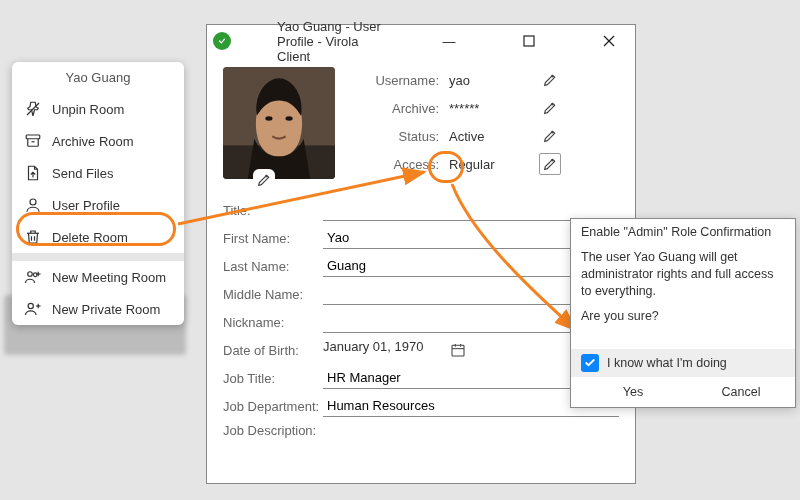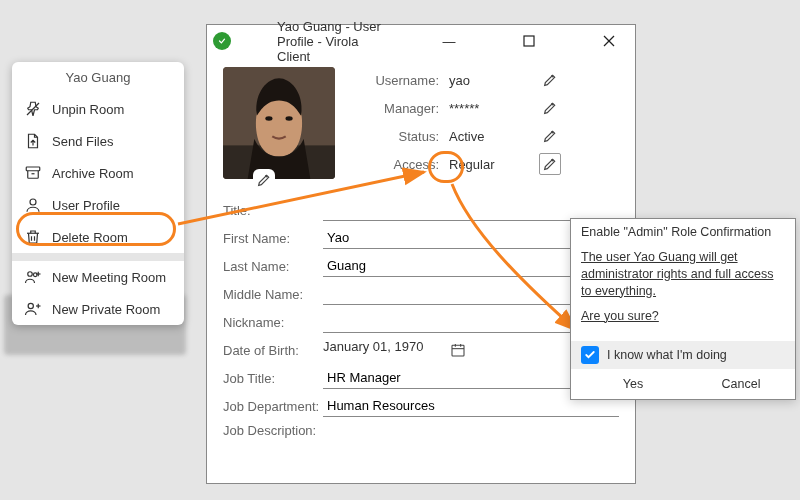--- a/index.html
+++ b/index.html
@@ -65,21 +65,21 @@
   .frow .dob { display:flex; gap:24px; }
   
   
   .dlg {
     position: absolute; right: 4px; top: 218px; width: 226px;
     background: #fff; border: 1px solid #888; z-index: 20;
     box-shadow: 0 2px 10px rgba(0,0,0,.2);
     font-size: 12.5px;
   }
   .dlg-title { padding: 6px 10px; font-size: 12.5px; }
-  .dlg-body { padding: 4px 10px 8px 10px; line-height: 1.35; text-decoration: underline; }
+  .dlg-body { padding: 4px 10px 16px 10px; line-height: 1.35; }
   .dlg-body p { margin-bottom: 8px; }
   .dlg-check { display:flex; align-items:center; gap:8px; background:#eee; padding:5px 10px; }
   .chk { width:18px; height:18px; border-radius:3px; background:#0a84ff; display:flex;align-items:center;justify-content:center;}
   .chk svg{width:12px;height:12px;}
   .dlg-btns { display:flex;padding-left:8px; }
   .dlg-btns .b { flex:1; text-align:center; padding:8px 0; cursor:pointer; }
 
   svg.arrow { position:absolute; z-index: 15; pointer-events:none; overflow: visible; }
 </style>
 </head>
@@ -94,37 +94,37 @@
         <svg viewBox="0 0 24 24" fill="none" stroke="#333" stroke-width="1.6">
           <path d="M9 3h6l1 6 3 2-1 2h-4l-2 8-2-8H6l-1-2 3-2z"></path>
           <line x1="4" y1="20" x2="20" y2="4"></line>
         </svg>
       </span>
     <span>Unpin Room</span>
   </div>
   <div class="ctx-item">
     <span class="ic">
         <svg viewBox="0 0 24 24" fill="none" stroke="#333" stroke-width="1.6">
+          <rect x="3" y="4" width="18" height="5" rx="1"></rect>
+          <path d="M5 9v9a1 1 0 001 1h12a1 1 0 001-1V9"></path>
+          <line x1="10" y1="13" x2="14" y2="13"></line>
+        </svg>
+      </span>
+    <span>Archive Room</span>
+  </div>
+  <div class="ctx-item">
+    <span class="ic">
+        <svg viewBox="0 0 24 24" fill="none" stroke="#333" stroke-width="1.6">
           <path d="M6 3h8l4 4v14H6z"></path>
           <path d="M14 3v4h4"></path>
           <path d="M9 14l3-3 3 3"></path>
           <path d="M12 11v7"></path>
         </svg>
       </span>
     <span>Send Files</span>
-  </div>
-  <div class="ctx-item">
-    <span class="ic">
-        <svg viewBox="0 0 24 24" fill="none" stroke="#333" stroke-width="1.6">
-          <rect x="3" y="4" width="18" height="5" rx="1"></rect>
-          <path d="M5 9v9a1 1 0 001 1h12a1 1 0 001-1V9"></path>
-          <line x1="10" y1="13" x2="14" y2="13"></line>
-        </svg>
-      </span>
-    <span>Archive Room</span>
   </div>
   <div class="ctx-item">
     <span class="ic">
         <svg viewBox="0 0 24 24" fill="none" stroke="#333" stroke-width="1.6">
           <circle cx="12" cy="8" r="4"></circle>
           <path d="M4 21c0-4 4-6 8-6s8 2 8 6"></path>
         </svg>
       </span>
     <span>User Profile</span>
   </div>
@@ -214,21 +214,21 @@
           <span class="lab">Username:</span>
           <span class="val">yao</span>
           <span class="editbtn">
               <svg width="16" height="16" viewBox="0 0 24 24" fill="none" stroke="#444" stroke-width="1.8">
                 <path d="M4 20l4-1 11-11-3-3L5 16z"></path>
                 <path d="M14 5l3 3"></path>
               </svg>
             </span>
         </div>
         <div class="credrow">
-          <span class="lab">Manager:</span>
+          <span class="lab">Archive:</span>
           <span class="val">******</span>
           <span class="editbtn">
               <svg width="16" height="16" viewBox="0 0 24 24" fill="none" stroke="#444" stroke-width="1.8">
                 <path d="M4 20l4-1 11-11-3-3L5 16z"></path>
                 <path d="M14 5l3 3"></path>
               </svg>
             </span>
         </div>
         <div class="credrow">
           <span class="lab">Status:</span>

